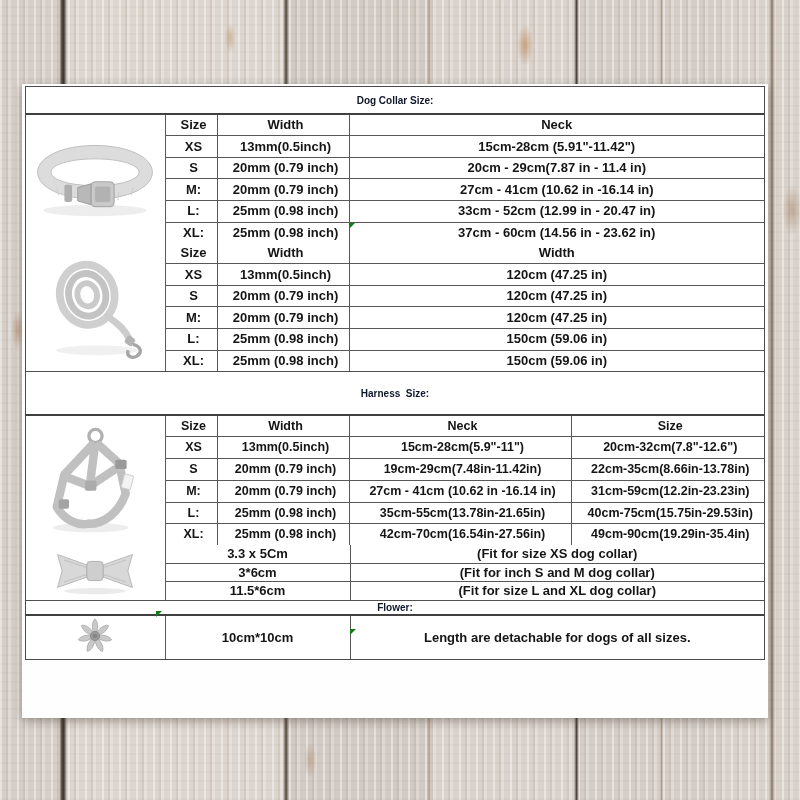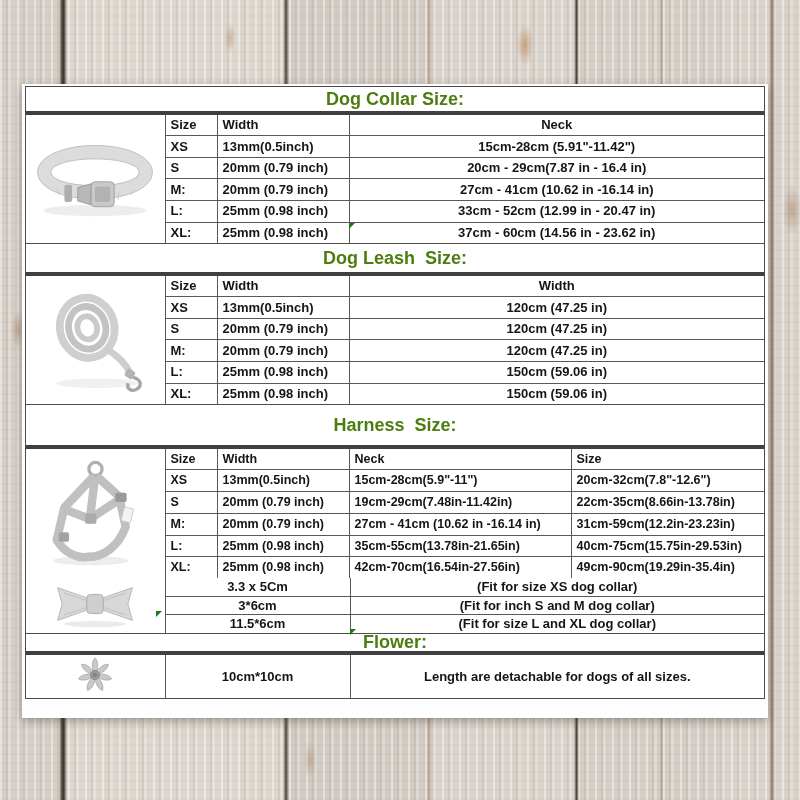--- a/index.html
+++ b/index.html
@@ -38,35 +38,35 @@
   .g6 { left:769px; width:6px; background:linear-gradient(90deg, rgba(100,75,50,0), rgba(100,75,50,.6), rgba(100,75,50,0)); }
 
   
   .panel {
     position:absolute; left:22px; top:84px; width:746px; height:634px;
     background:#fefefe; box-shadow:0 3px 9px rgba(55,42,30,.4);
   }
   .chart { position:absolute; left:3px; right:3px; top:2px; border:1px solid #4b4b4b; background:#fff; }
 
   .title {
-    width:100%; text-align:center; font-weight:700; font-size:18px; color:#4d7c0f;
-    border-bottom:4px solid #404040; white-space:pre;
+    width:100%; text-align:center; font-weight:700; font-size:10px; color:#0f172a;
+    border-bottom:2px solid #404040; white-space:pre;
     display:flex; align-items:center; justify-content:center;
   }
   .title.tb { border-top:1px solid #4f4f4f; }
-  .t1 { height:28px; } .t2 { height:33px; } .t3 { height:45px; } .t4 { height:29px; } .t5 { height:22px; }
+  .t1 { height:28px; } .t2 { height:33px; } .t3 { height:45px; } .t4 { height:29px; } .t5 { height:16px; }
 
   table.sz { width:100%; table-layout:fixed; border-collapse:collapse; border-style:hidden; }
   table.h128 { height:128px; } table.h129 { height:129px; } table.h55 { height:55px; } table.h43 { height:43px; }
   .sz th, .sz td {
     border:1px solid #585858; font-weight:700; color:#151515;
     font-size:13px; line-height:1.05; white-space:nowrap; overflow:hidden;
   }
   .hns th, .hns td { font-size:12.5px; }
-  .al { text-align:left; padding-left:5px; }
+  .al { text-align:center; padding-left:5px; }
   .ac { text-align:center; }
   .imgcell { text-align:center; vertical-align:middle; background:#fff; }
 
   
   .mark { position:absolute; width:0; height:0; border-top:6px solid #157c15; border-right:6px solid transparent; }
   .mka { left:349px; top:223px; }
   .mkb { left:156px; top:611px; }
   .mkc { left:350px; top:629px; }
 </style>
 </head>
@@ -111,41 +111,40 @@
         <th class="ac">Neck</th>
       </tr>
       <tr>
             <td class="al">XS</td>
             <td class="al">13mm(0.5inch)</td>
             <td class="ac">15cm-28cm  (5.91"-11.42")</td>
           </tr>
       <tr>
             <td class="al">S</td>
             <td class="al">20mm (0.79 inch)</td>
-            <td class="ac">20cm - 29cm(7.87 in - 16.4 in)</td>
+            <td class="ac">20cm - 29cm(7.87 in - 11.4 in)</td>
           </tr>
       <tr>
             <td class="al">M:</td>
             <td class="al">20mm (0.79 inch)</td>
             <td class="ac">27cm - 41cm (10.62 in -16.14 in)</td>
           </tr>
       <tr>
             <td class="al">L:</td>
             <td class="al">25mm (0.98 inch)</td>
             <td class="ac">33cm - 52cm (12.99 in - 20.47 in)</td>
           </tr>
       <tr>
             <td class="al">XL:</td>
             <td class="al">25mm (0.98 inch)</td>
             <td class="ac">37cm - 60cm (14.56 in - 23.62 in)</td>
           </tr>
     </tbody>
       </table>
 
-    <div class="title t2 tb">Dog Leash  Size:</div>
     <table class="sz h128">
       <colgroup>
           <col style="width:139px">
           <col style="width:52px">
           <col style="width:132px">
           <col>
         </colgroup>
       <tbody>
           <tr>
         <td class="imgcell" rowspan="6">

